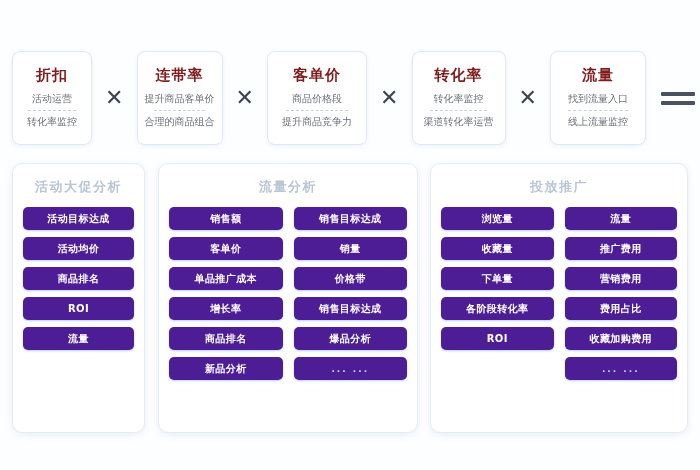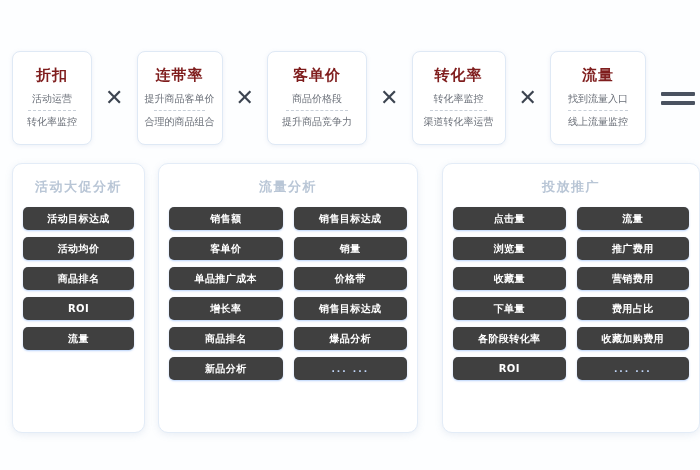--- a/index.html
+++ b/index.html
@@ -113,21 +113,21 @@
     box-shadow: 0 2px 7px rgba(120, 150, 190, 0.15);
     box-sizing: border-box;
     height: 270px;
     padding: 8px 10px 10px 10px;
     display: flex;
     flex-direction: column;
     align-items: center;
   }
   .panel-0 { width: 133px; margin-left: 12px; }
   .panel-1 { width: 260px; margin-left: 13px; }
-  .panel-2 { width: 258px; margin-left: 24px; }
+  .panel-2 { width: 258px; margin-left: 12px; }
 
   .panel-title {
     color: #b9c6d6;
     font-size: 13px;
     font-weight: 700;
     letter-spacing: 1.5px;
     margin: 6px 0 11px 0;
     white-space: nowrap;
   }
 
@@ -139,21 +139,21 @@
   }
   .panel-col {
     display: flex;
     flex-direction: column;
     gap: 7px;
     flex: 1 1 0;
     min-width: 0;
   }
 
   .pill {
-    background: #404040;
+    background: #4c1d95;
     color: #ffffff;
     font-size: 10px;
     font-weight: 700;
     letter-spacing: 0.4px;
     height: 23px;
     border-radius: 5px;
     display: flex;
     align-items: center;
     justify-content: center;
     white-space: nowrap;
@@ -255,21 +255,20 @@
         <div class="pill">爆品分析</div>
         <div class="pill ellipsis">... ...</div>
       </div>
     </div>
   </div>
 
   <div class="panel panel-2">
     <div class="panel-title">投放推广</div>
     <div class="panel-cols">
       <div class="panel-col">
-        <div class="pill">点击量</div>
         <div class="pill">浏览量</div>
         <div class="pill">收藏量</div>
         <div class="pill">下单量</div>
         <div class="pill">各阶段转化率</div>
         <div class="pill">ROI</div>
       </div>
       <div class="panel-col">
         <div class="pill">流量</div>
         <div class="pill">推广费用</div>
         <div class="pill">营销费用</div>

